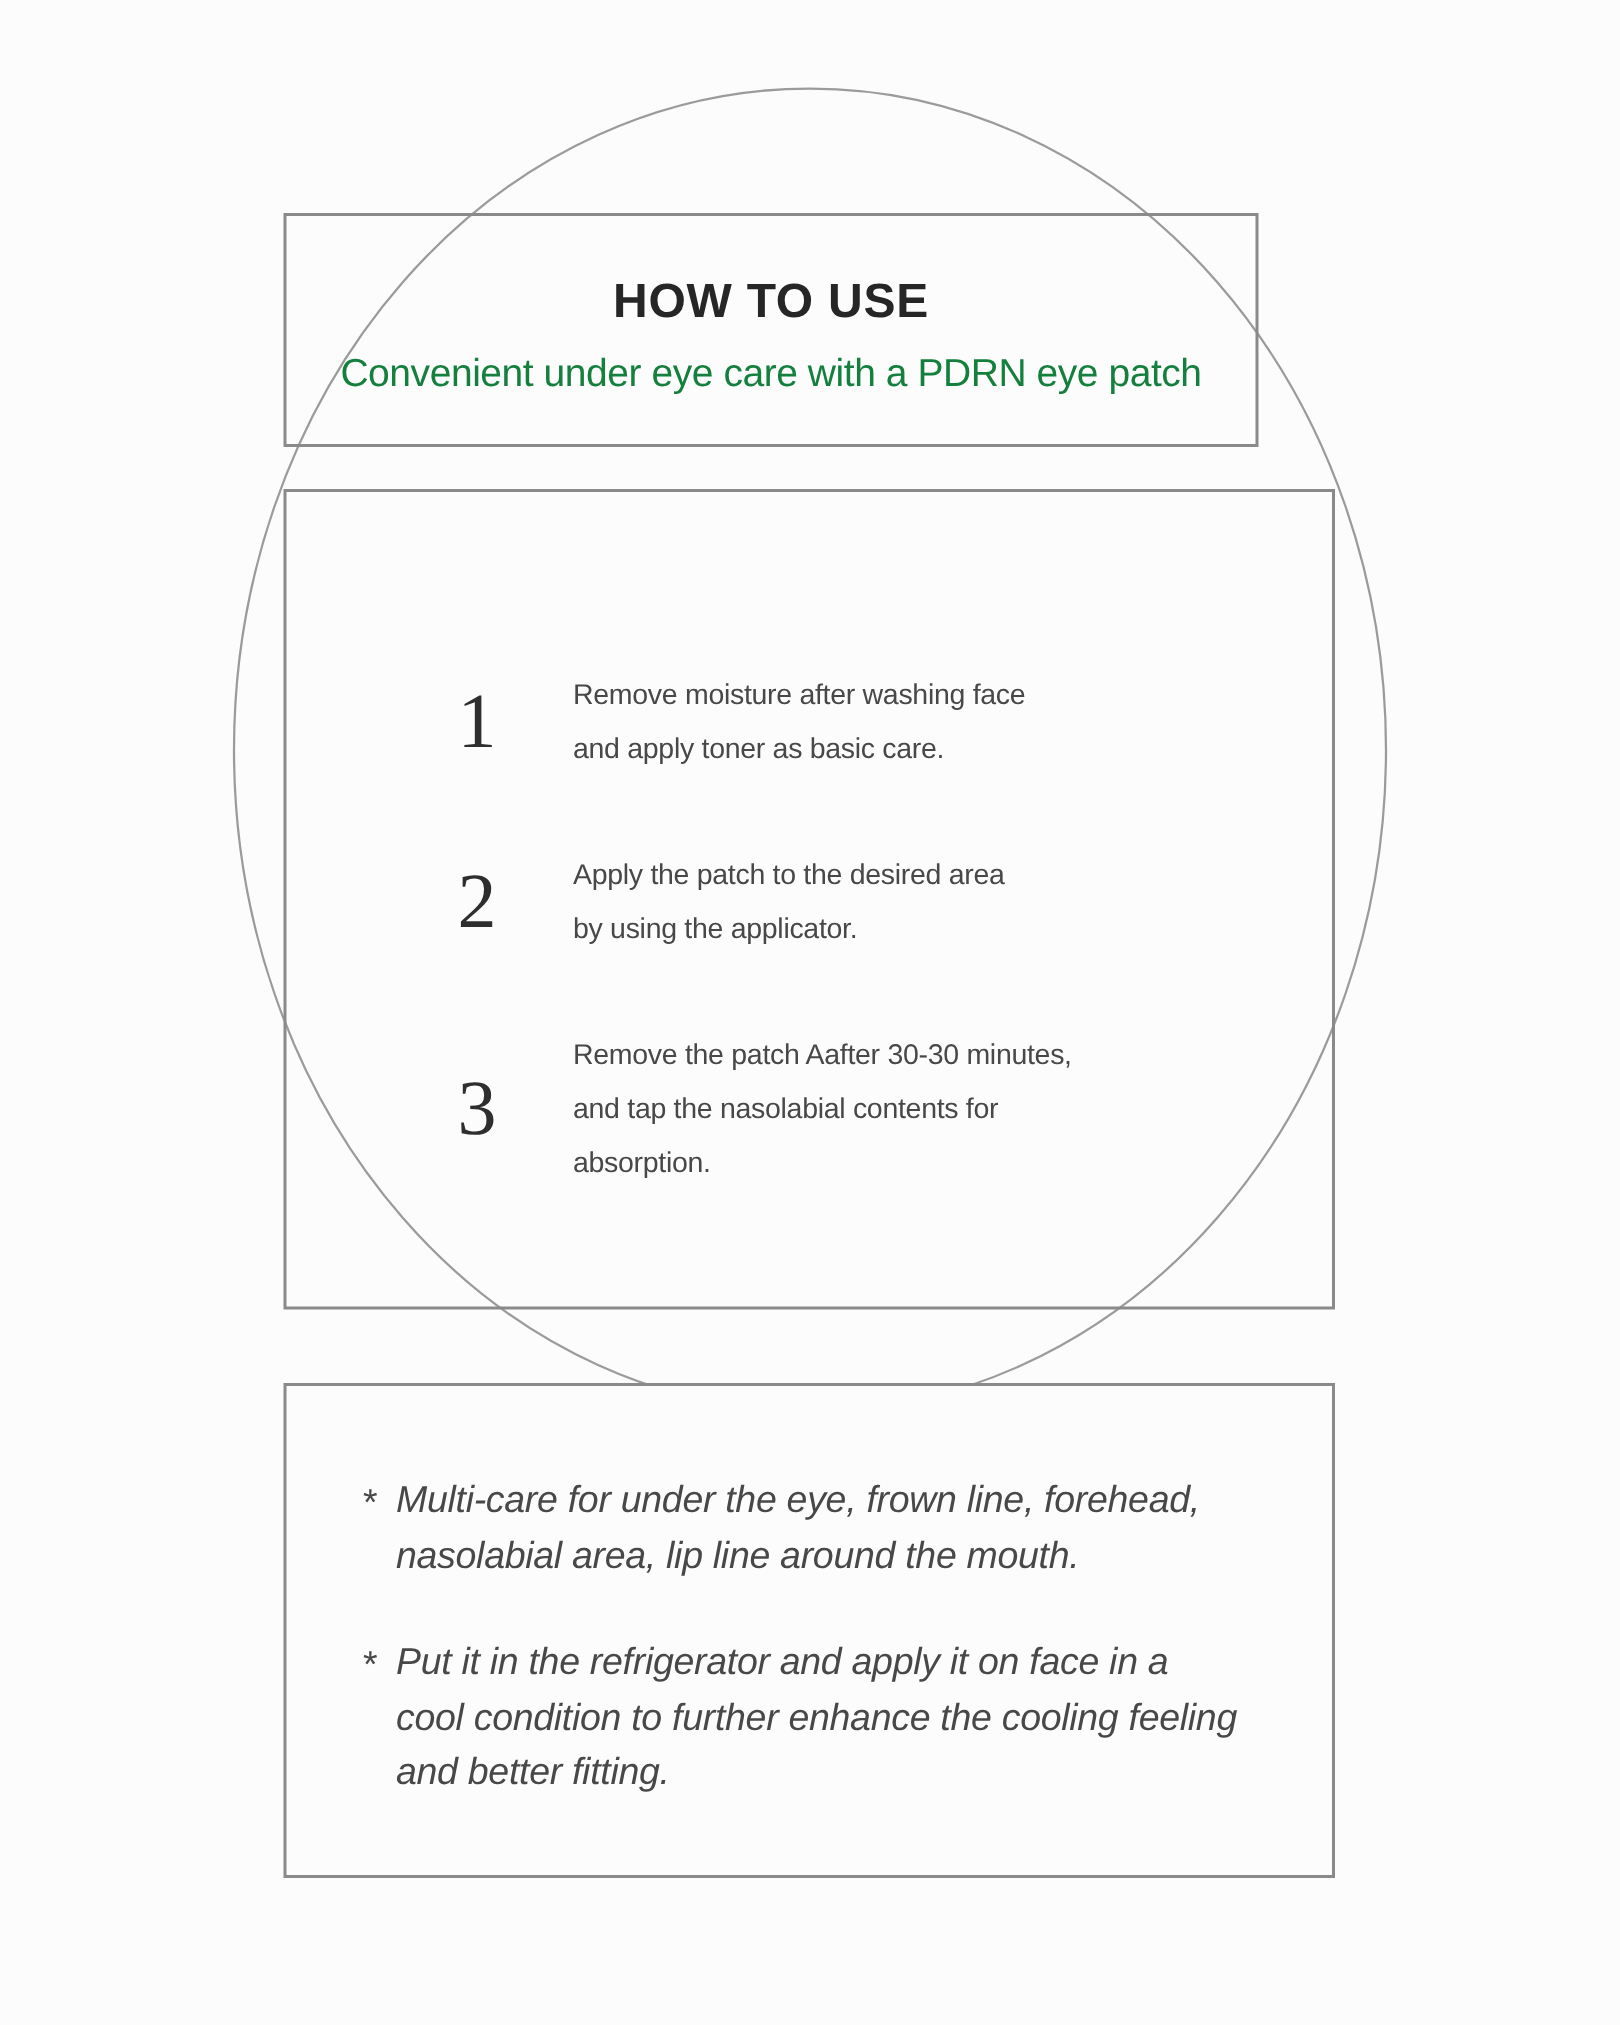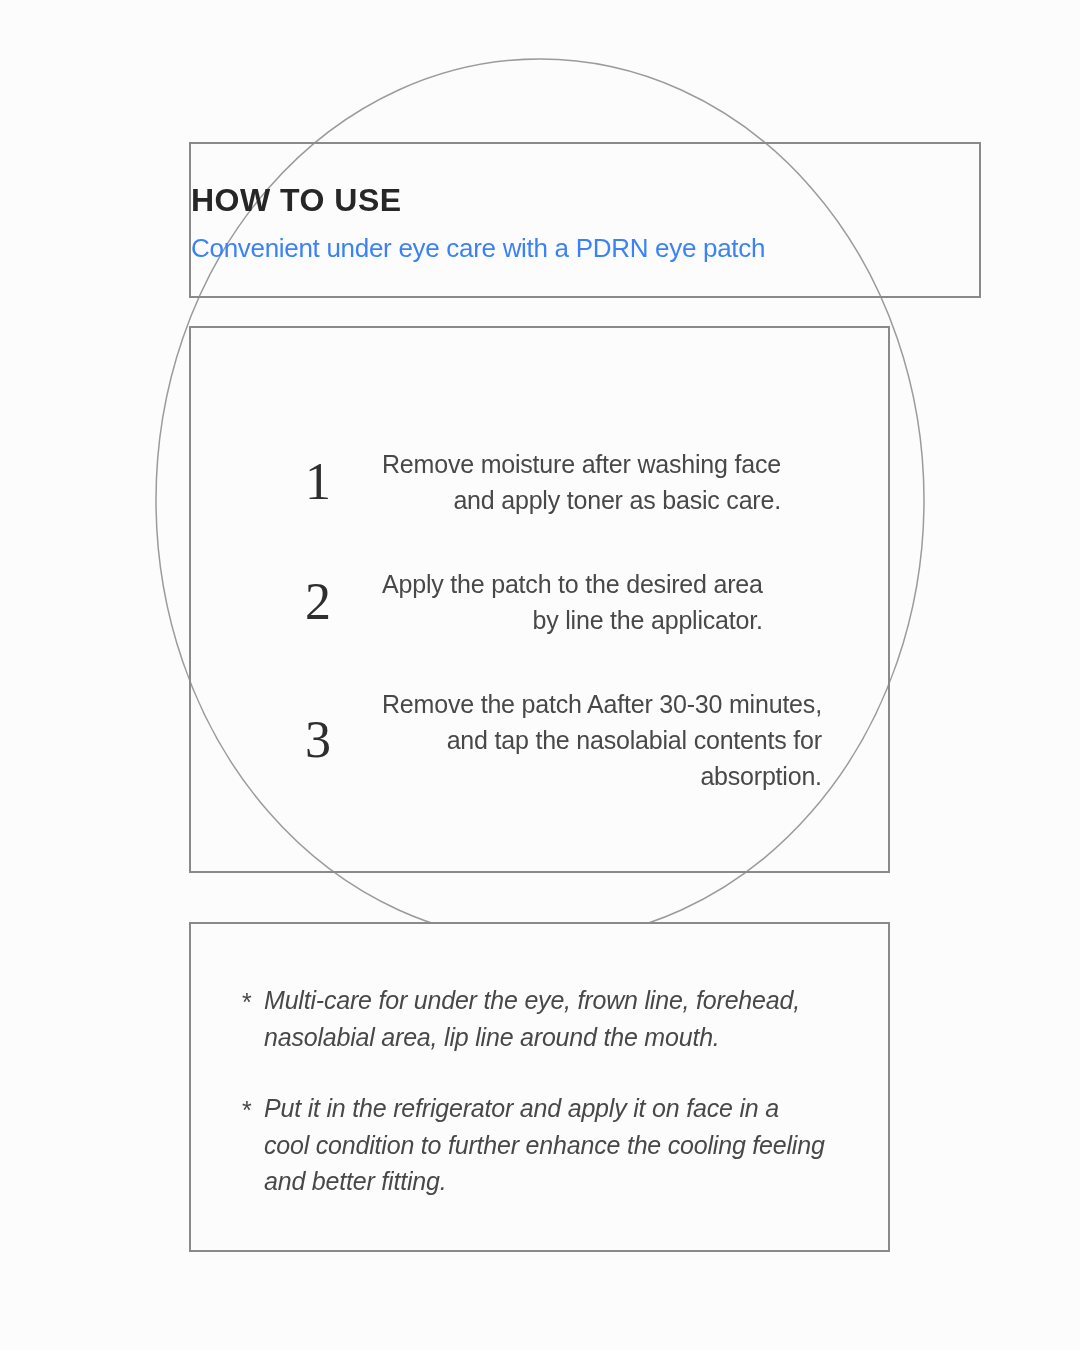--- a/index.html
+++ b/index.html
@@ -22,37 +22,38 @@
   }
   .box {
     position: absolute;
     border: 2px solid #8a8a8a;
     box-sizing: border-box;
     z-index: 2;
   }
   .header-box {
     left: 189px;
     top: 142px;
-    width: 792px;
+    width: 650px;
     height: 156px;
     background: transparent;
+    text-align: center;
   }
   .title {
     margin-top: 38px;
     font-size: 32px;
     line-height: 37px;
     font-weight: bold;
     color: #262626;
     letter-spacing: 0.5px;
   }
   .subtitle {
     margin-top: 14px;
     font-size: 26px;
     line-height: 30px;
-    color: #3b82f6;
+    color: #15803d;
     letter-spacing: -0.3px;
   }
   .main-box {
     left: 189px;
     top: 326px;
     width: 701px;
     height: 547px;
     background: transparent;
   }
   .steps {
@@ -70,25 +71,24 @@
   .step-number {
     width: 70px;
     text-align: center;
     font-family: "Liberation Serif", serif;
     font-size: 52px;
     line-height: 1;
     color: #2e2e2e;
   }
   .step-text {
     margin-left: 29px;
-    font-size: 25px;
+    font-size: 19px;
     line-height: 36px;
     color: #484848;
     letter-spacing: -0.2px;
-    text-align: right;
   }
   .text-line {
     display: block;
     white-space: nowrap;
   }
   .notes-box {
     left: 189px;
     top: 922px;
     width: 701px;
     height: 330px;
@@ -137,21 +137,21 @@
       <div class="step-text">
         <span class="text-line">Remove moisture after washing face</span>
         <span class="text-line">and apply toner as basic care.</span>
       </div>
     </div>
 
     <div class="step">
       <div class="step-number">2</div>
       <div class="step-text">
         <span class="text-line">Apply the patch to the desired area</span>
-        <span class="text-line">by line the applicator.</span>
+        <span class="text-line">by using the applicator.</span>
       </div>
     </div>
 
     <div class="step">
       <div class="step-number">3</div>
       <div class="step-text">
         <span class="text-line">Remove the patch Aafter 30-30 minutes,</span>
         <span class="text-line">and tap the nasolabial contents for</span>
         <span class="text-line">absorption.</span>
       </div>

